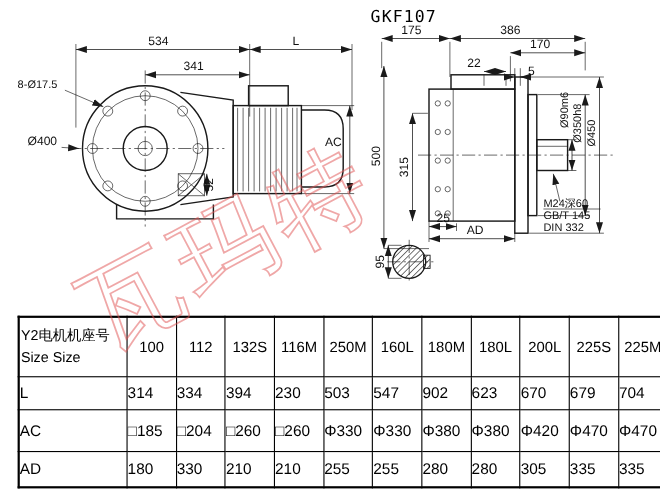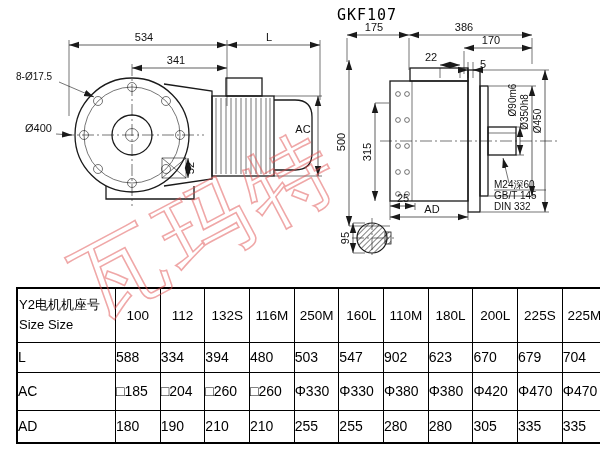--- a/index.html
+++ b/index.html
@@ -213,32 +213,32 @@
           <th class="label-col head-label">
             <div>Y2电机机座号</div>
             <div>Size Size</div>
           </th>
           <th>100</th>
           <th>112</th>
           <th>132S</th>
           <th>116M</th>
           <th>250M</th>
           <th>160L</th>
-          <th>110M</th>
+          <th>180M</th>
           <th>180L</th>
           <th>200L</th>
           <th>225S</th>
           <th>225M</th>
         </tr>
         <tr class="row-1">
           <td class="label-col">L</td>
-          <td>588</td>
+          <td>314</td>
           <td>334</td>
           <td>394</td>
-          <td>480</td>
+          <td>230</td>
           <td>503</td>
           <td>547</td>
           <td>902</td>
           <td>623</td>
           <td>670</td>
           <td>679</td>
           <td>704</td>
         </tr>
         <tr class="row-2">
           <td class="label-col">AC</td>
@@ -250,21 +250,21 @@
           <td>Φ330</td>
           <td>Φ380</td>
           <td>Φ380</td>
           <td>Φ420</td>
           <td>Φ470</td>
           <td>Φ470</td>
         </tr>
         <tr class="row-3">
           <td class="label-col">AD</td>
           <td>180</td>
-          <td>190</td>
+          <td>330</td>
           <td>210</td>
           <td>210</td>
           <td>255</td>
           <td>255</td>
           <td>280</td>
           <td>280</td>
           <td>305</td>
           <td>335</td>
           <td>335</td>
         </tr>

